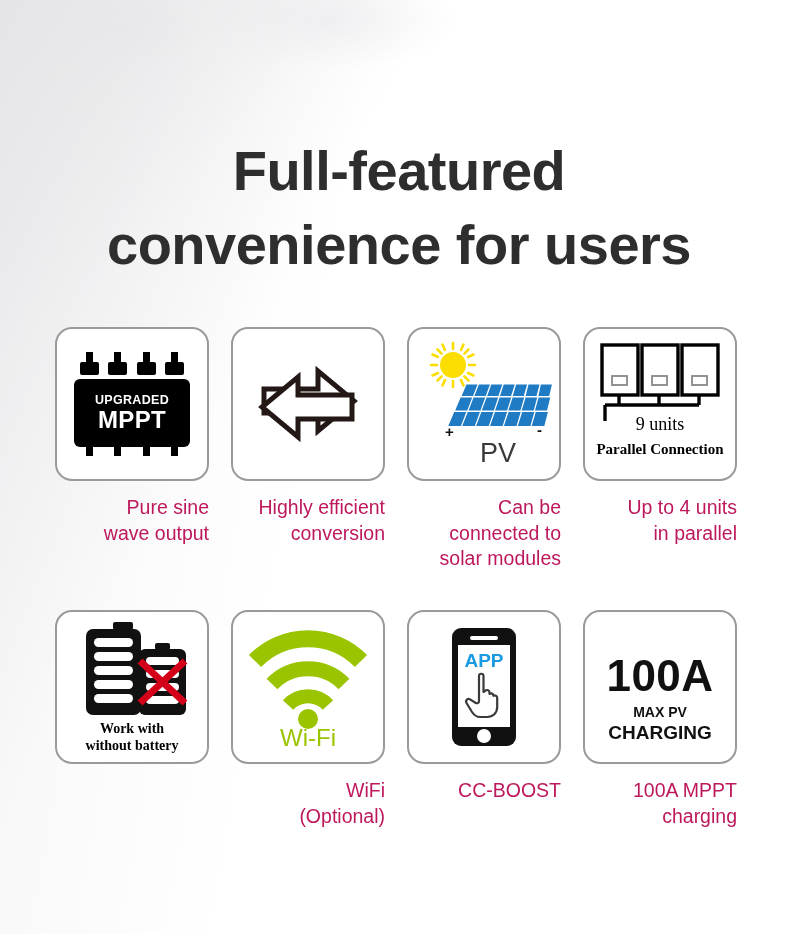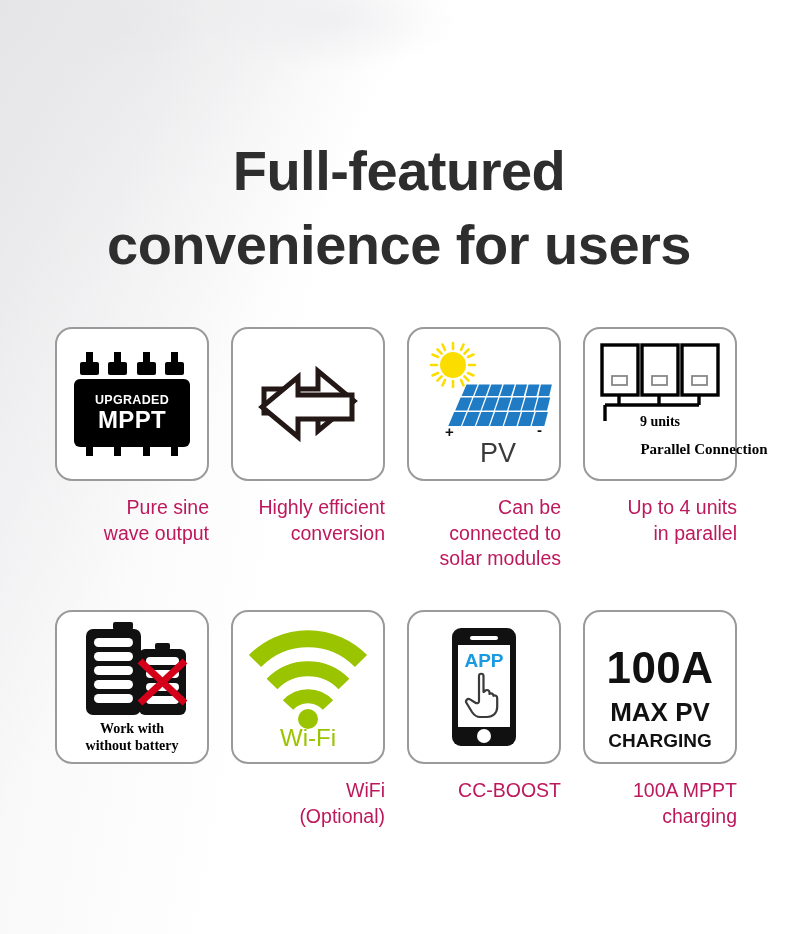--- a/index.html
+++ b/index.html
@@ -101,25 +101,25 @@
   .pv { position:absolute; left:0; top:0; width:150px; height:150px; }
   .pv-label {
     position:absolute; bottom:12px; left:0; width:178px; text-align:center;
     font-size:27px; color:#3a3a3a; line-height:1;
   }
 
   
   .par { position:absolute; left:0; top:0; width:150px; height:150px; }
   .par-units {
     position:absolute; top:85px; left:0; width:150px; text-align:center;
-    font-family:"Liberation Serif", serif; font-weight:bold; font-size:14px; color:#000;
+    font-family:"Liberation Serif", serif; font-weight:normal; font-size:18px; color:#000;
   }
   .par-title {
     position:absolute; top:112px; left:0; width:150px; text-align:center;
-    font-family:"Liberation Serif", serif; font-weight:bold; font-size:15px; color:#000;padding-left:44px;
+    font-family:"Liberation Serif", serif; font-weight:bold; font-size:15px; color:#000;
   }
 
   
   .bat { position:absolute; left:0; top:0; width:150px; height:150px; }
   .bat-cap {
     position:absolute; bottom:8px; left:0; width:150px; text-align:center;
     font-family:"Liberation Serif", serif; font-weight:bold; font-size:14px; color:#000; line-height:1.22;
   }
   .bat-cap span { display:block; }
 
@@ -130,21 +130,21 @@
     font-size:24px; color:#9ac400; line-height:1;
   }
 
   
   .phone { position:absolute; left:0; top:0; width:150px; height:150px; }
 
   
   .amp { position:absolute; left:0; top:0; width:150px; height:174px;
          display:flex; flex-direction:column; align-items:center; justify-content:center; }
   .amp .big { font-size:44px; font-weight:bold; color:#111; line-height:1.0; letter-spacing:0.5px; }
-  .amp .sub1 { font-size:26px; font-weight:bold; color:#111; line-height:1.25; margin-top:6px; }
+  .amp .sub1 { font-size:14px; font-weight:bold; color:#111; line-height:1.25; margin-top:6px; }
   .amp .sub2 { font-size:19px; font-weight:bold; color:#111; line-height:1.25; }
 </style>
 </head>
 <body>
 
 <div class="page">
   <div class="bg-texture"></div>
 
   <h1 class="headline">
     <span>Full-featured</span>

